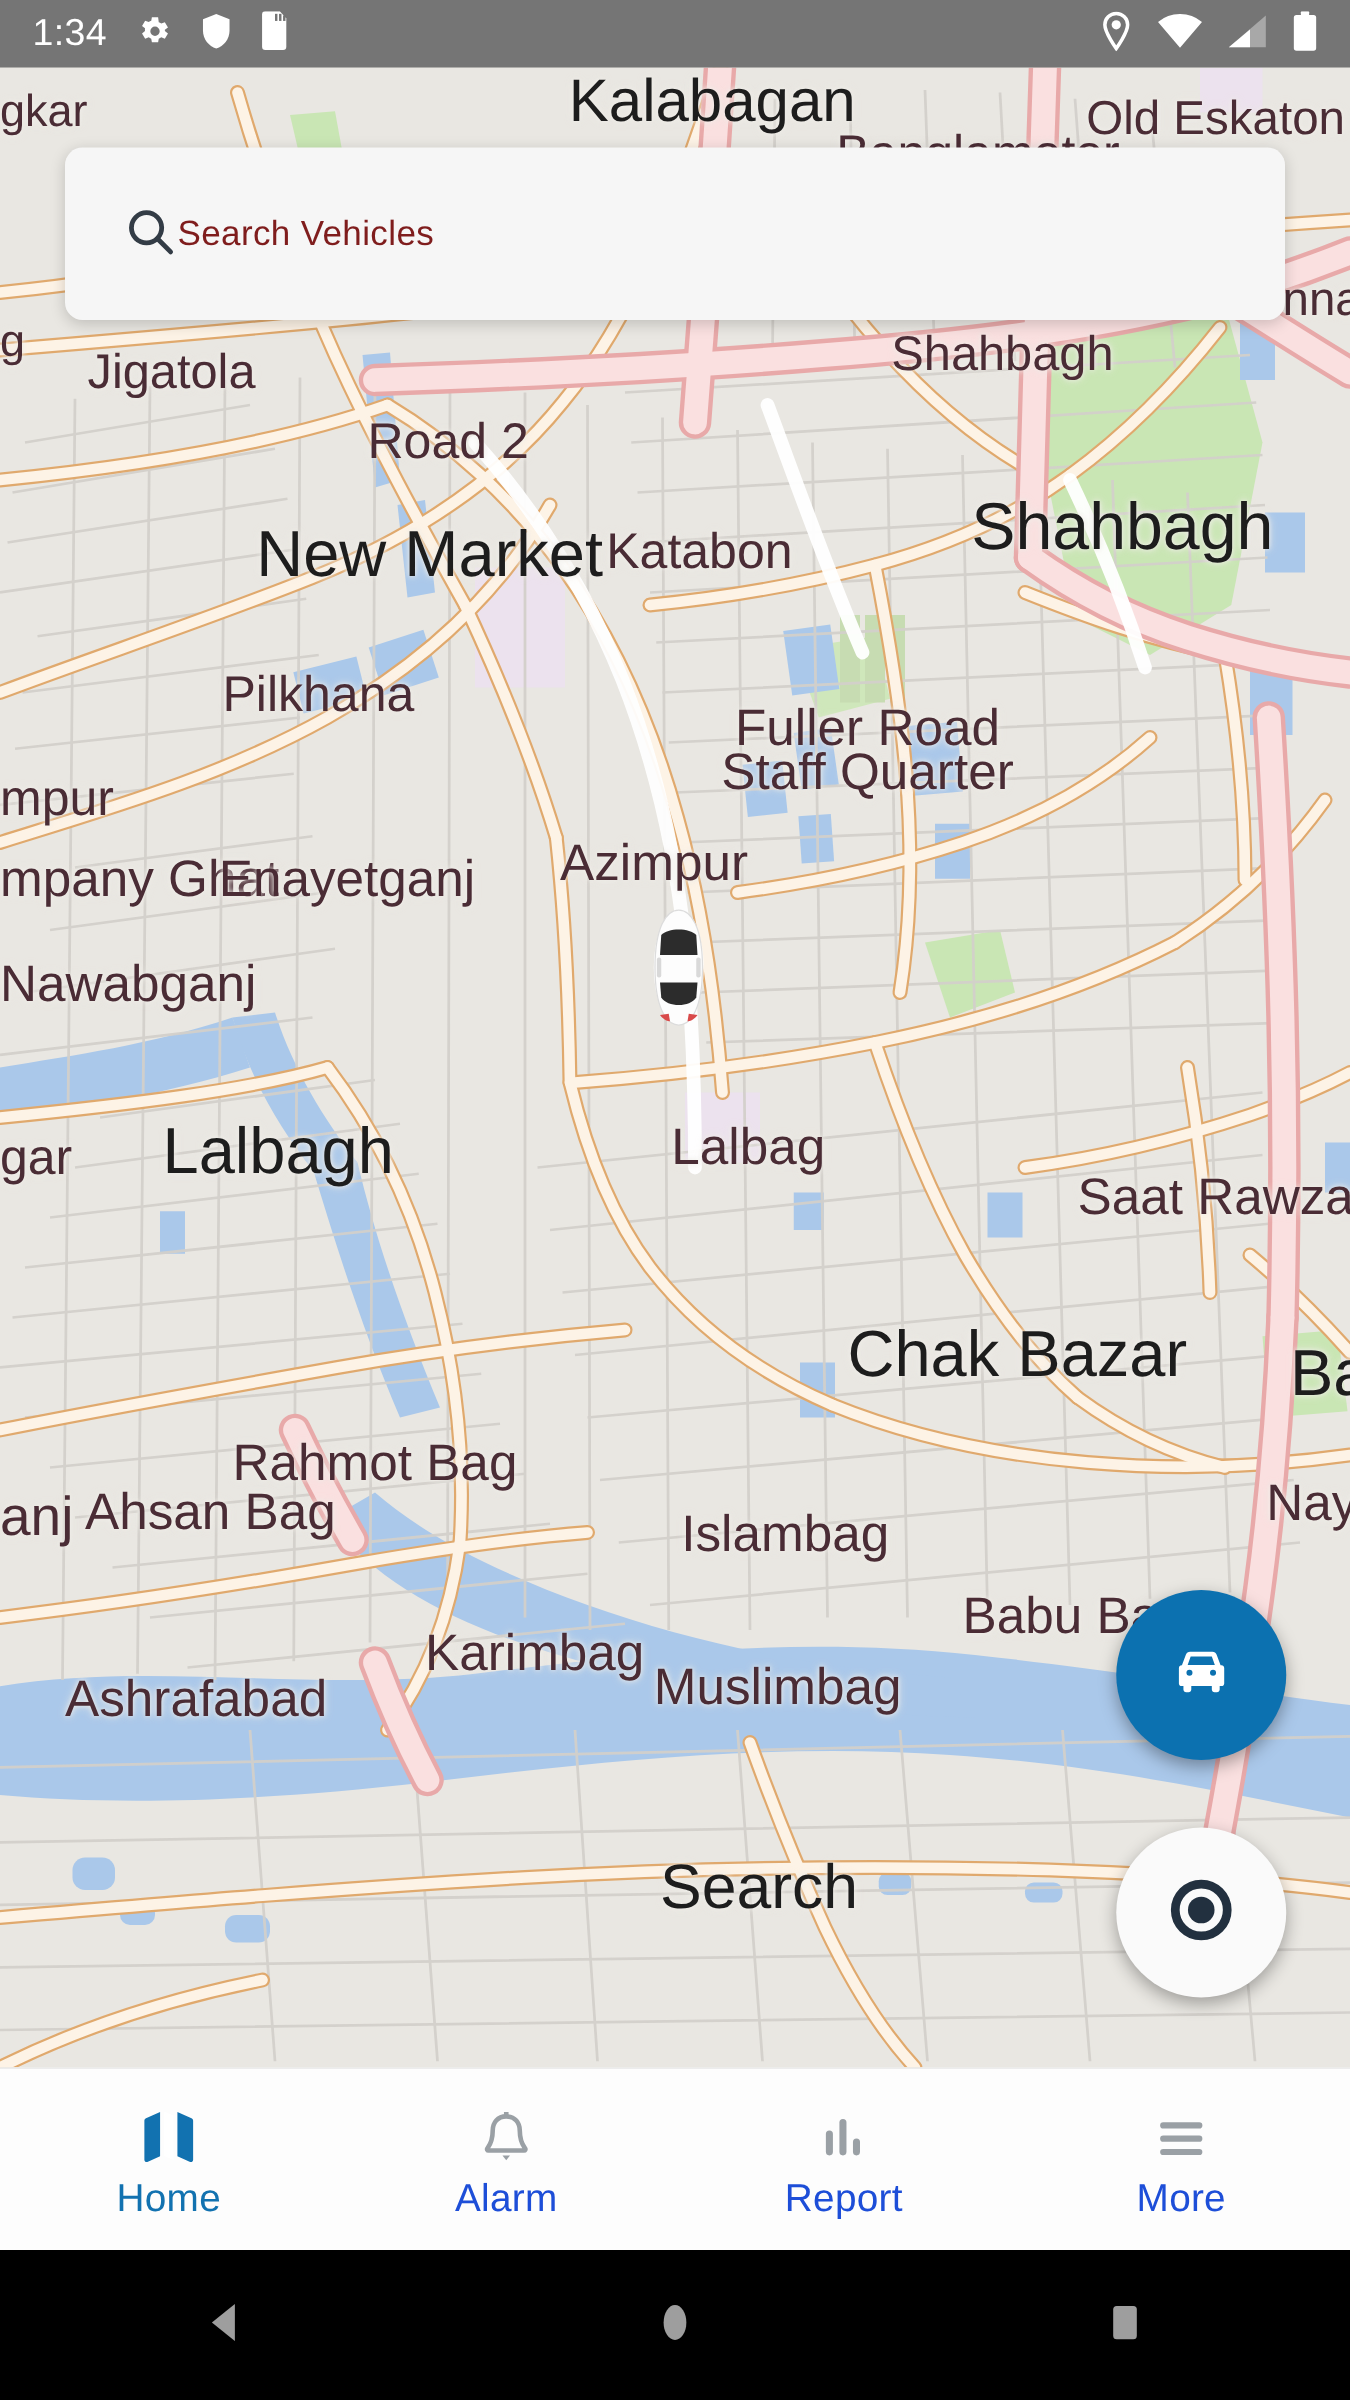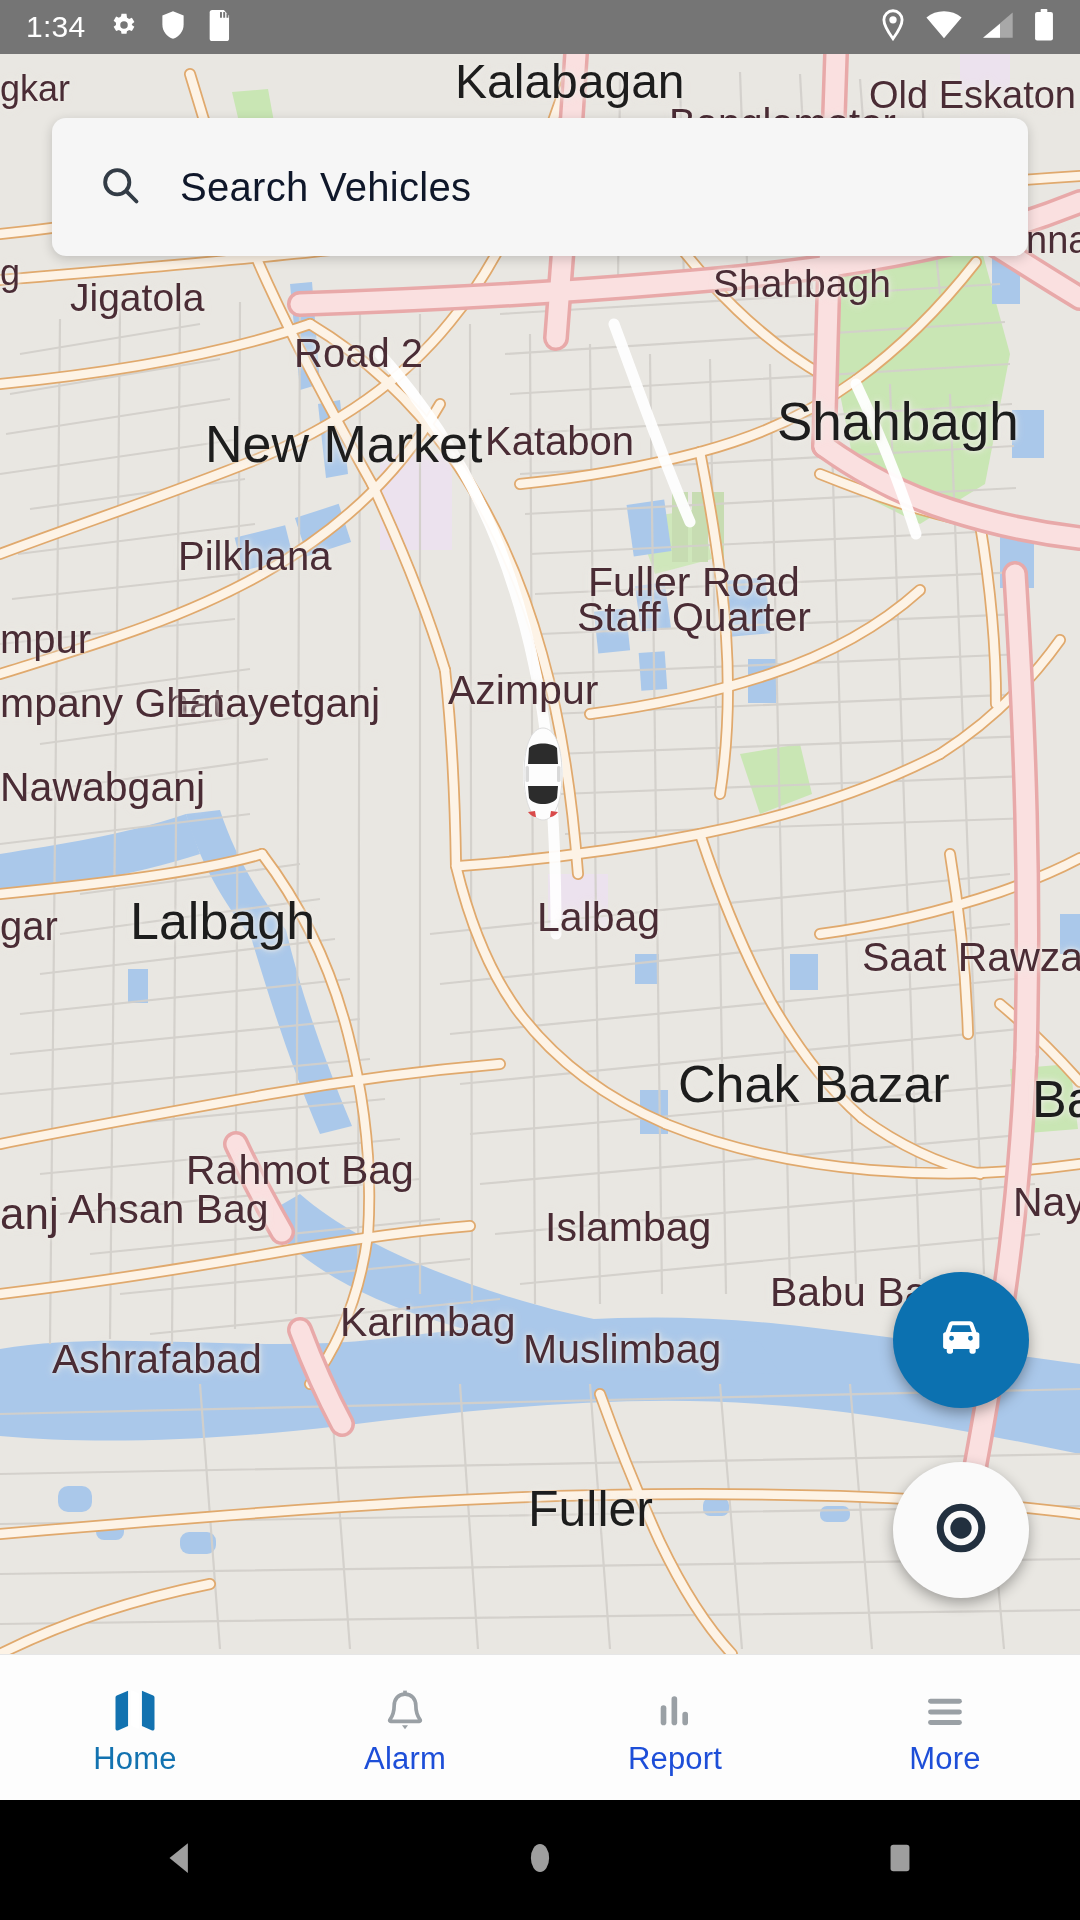--- a/index.html
+++ b/index.html
@@ -57,21 +57,21 @@
     background:#fafafa; box-shadow:0 5px 14px rgba(0,0,0,.32);
   }
 
   
   .searchbar{
     position:absolute; left:52px; top:118px; width:976px; height:138px;
     background:#f6f6f6; border-radius:14px; z-index:30;
     box-shadow:0 3px 12px rgba(0,0,0,.18);
     display:flex; align-items:center; padding:0 46px;
   }
-  .search-ph{ margin-left:38px; font-size:40px; color:#0f172a; letter-spacing:.3px; }
+  .search-ph{ font-size:28px; color:#7f1d1d; letter-spacing:.3px; }
 
   
   .bottomnav{
     position:absolute; left:0; top:1654px; width:1080px; height:146px;
     background:#fdfdfd; z-index:35; display:flex;
     border-top:1px solid #e6e6e6;
   }
   .navitem{
     flex:1; display:flex; flex-direction:column;
     align-items:center; justify-content:center; gap:0; padding-top:6px;
@@ -355,21 +355,21 @@
         <div class="maplabel major" style="left: 1032px; top: 1015px; font-size: 52px;">Ba</div>
         <div class="maplabel" style="left: 186px; top: 1093px; font-size: 41px;">Rahmot Bag</div>
         <div class="maplabel" style="left: 0px; top: 1135px; font-size: 44px;">anj</div>
         <div class="maplabel" style="left: 68px; top: 1132px; font-size: 41px;">Ahsan Bag</div>
         <div class="maplabel" style="left: 545px; top: 1150px; font-size: 41px;">Islambag</div>
         <div class="maplabel" style="left: 1013px; top: 1125px; font-size: 41px;">Naya</div>
         <div class="maplabel" style="left: 770px; top: 1215px; font-size: 41px;">Babu Bazar</div>
         <div class="maplabel" style="left: 340px; top: 1245px; font-size: 41px;">Karimbag</div>
         <div class="maplabel" style="left: 523px; top: 1272px; font-size: 41px;">Muslimbag</div>
         <div class="maplabel" style="left: 52px; top: 1282px; font-size: 41px;">Ashrafabad</div>
-        <div class="maplabel major" style="left: 528px; top: 1426px; font-size: 50px;">Fuller</div>
+        <div class="maplabel major" style="left: 528px; top: 1426px; font-size: 50px;">Search</div>
       </div>
 
     <div class="car-marker">
       <svg width="46" height="96" viewBox="0 0 46 96">
         <g>
           <ellipse cx="23" cy="48" rx="20" ry="46" fill="#ffffff"></ellipse>
           <path d="M23 2 C 33 2, 42 16, 42 48 C 42 80, 33 94, 23 94 C 13 94, 4 80, 4 48 C 4 16, 13 2, 23 2Z" fill="#fdfdfd" stroke="#dcdcdc" stroke-width="1"></path>
           <path d="M9 22 C 14 16, 32 16, 37 22 L 38 38 L 8 38 Z" fill="#2c2c2c"></path>
           <path d="M9 72 C 14 80, 32 80, 37 72 L 38 60 L 8 60 Z" fill="#2c2c2c"></path>
           <rect x="5.5" y="40" width="3.5" height="16" rx="1.6" fill="#d9d9d9"></rect>

